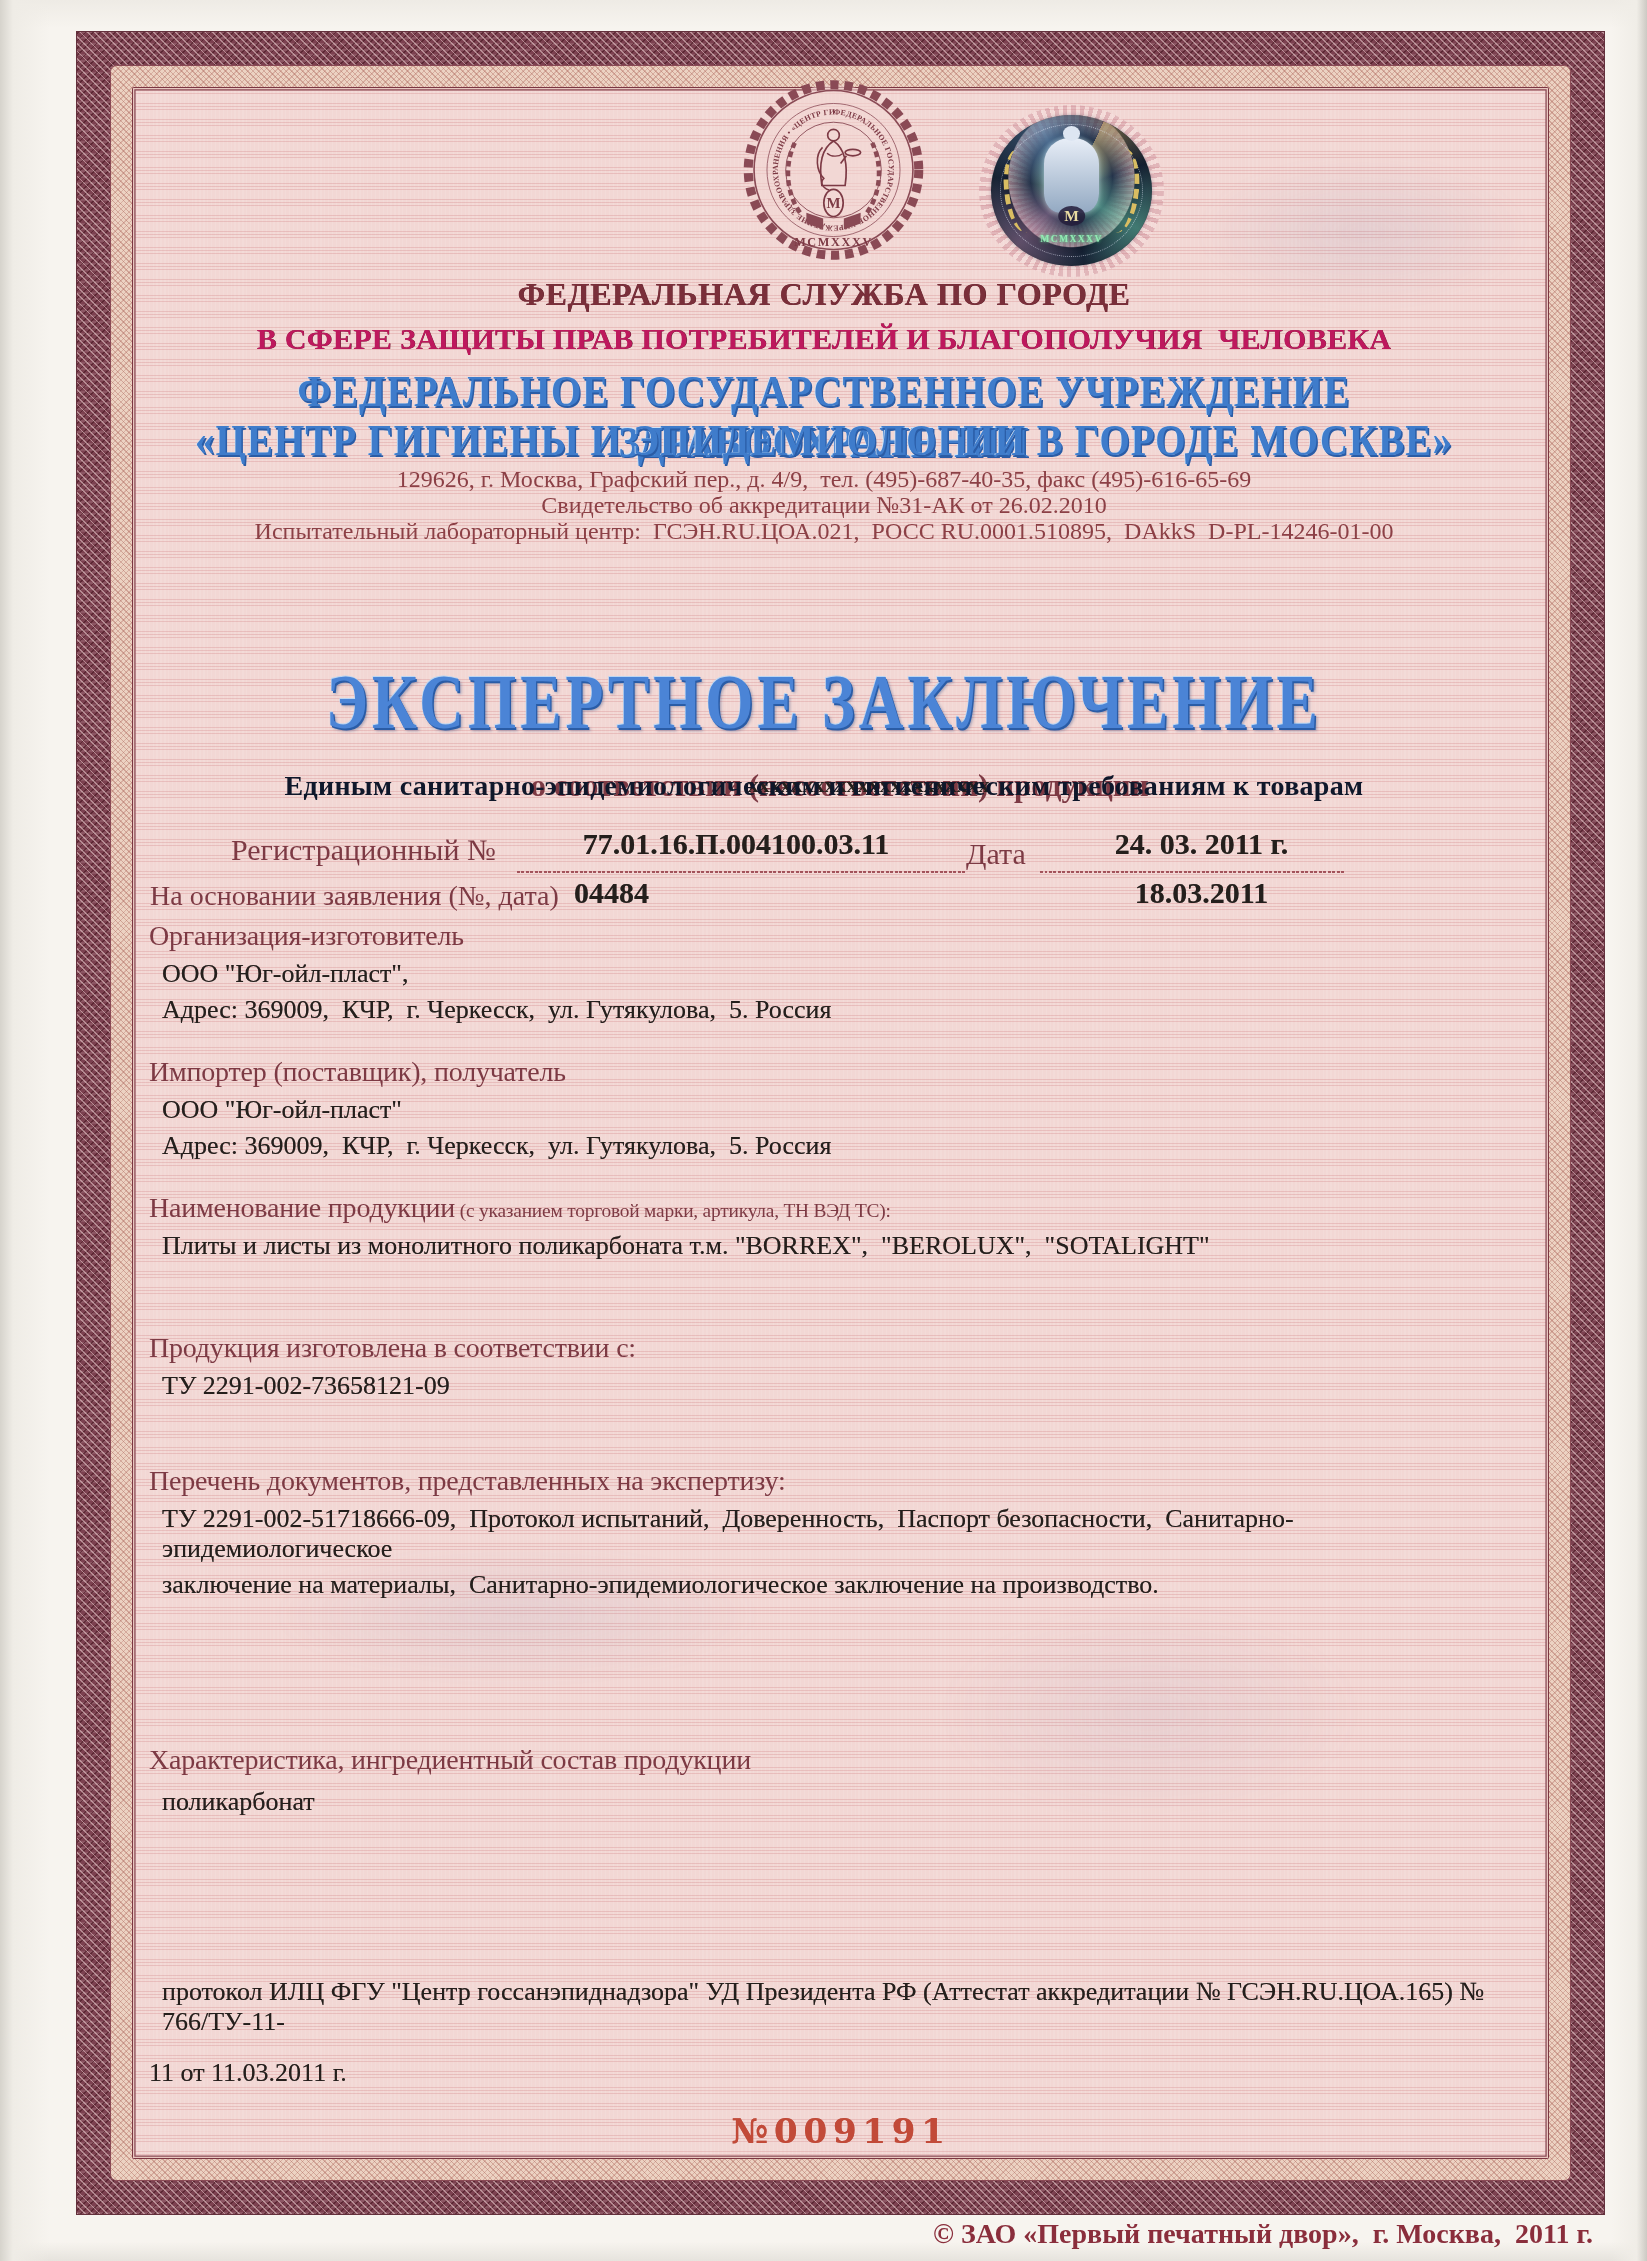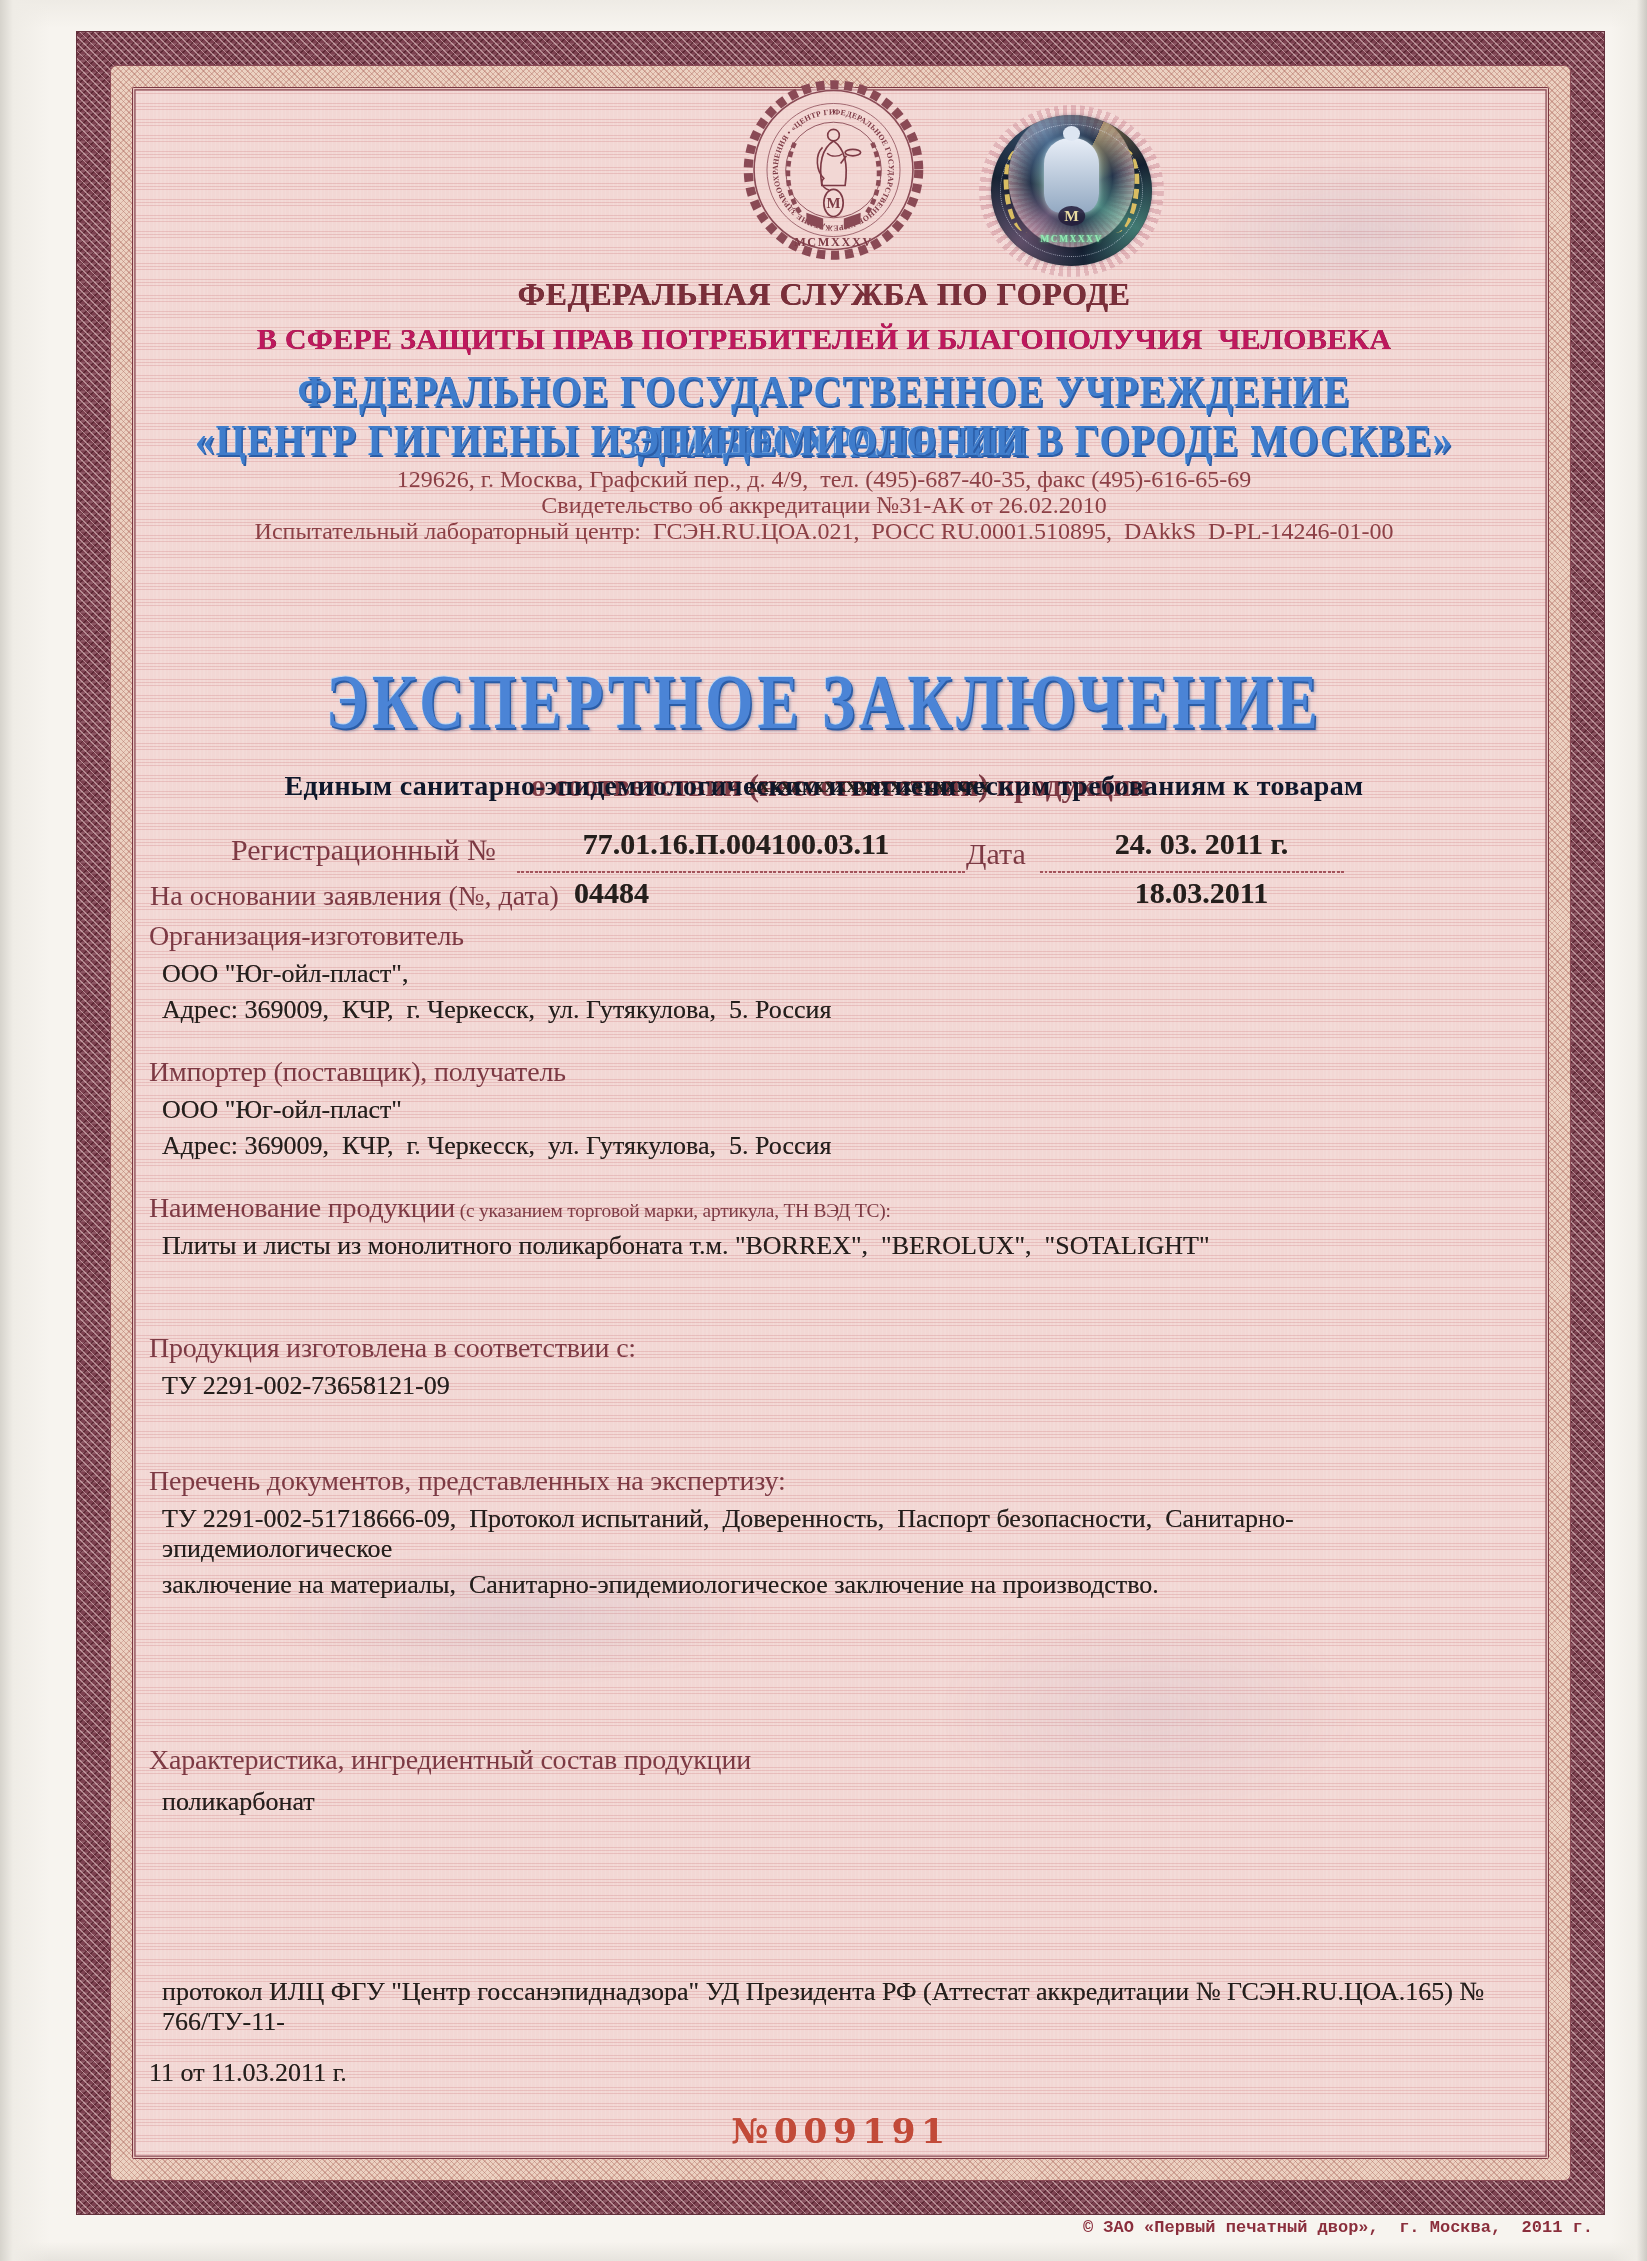--- a/index.html
+++ b/index.html
@@ -46,22 +46,22 @@
   .fld-value{font-size:30px;font-weight:bold;color:#241f1c;text-shadow:0 0 0.4px rgba(0,0,0,.5);text-align:center;}
   .microline{position:absolute;z-index:3;height:1.9px;background:
      repeating-linear-gradient(90deg,rgba(150,62,72,.85) 0 2.6px,rgba(150,62,72,0) 2.6px 4.5px);}
   .sec{position:absolute;left:149px;width:1358px;z-index:3;}
   .sec-label{font-size:28px;color:#7d3a44;letter-spacing:-0.2px;}
   .sec-label .small{font-size:19.4px;}
   .sec-line{font-size:26px;padding-left:13px;margin-top:6.5px;white-space:pre-wrap;}
   .serial{position:absolute;left:712px;top:2111px;width:258px;text-align:center;z-index:3;
      font-family:"DejaVu Serif",serif;font-size:34px;font-weight:bold;letter-spacing:5.8px;
      color:#c24a38;text-shadow:0 0 0.6px rgba(160,40,25,.6);}
-  .copyright{position:absolute;right:54px;top:2218px;z-index:3;font-family:Liberation Mono, monospace;
-     font-size:17px;font-weight:bold;color:#8a2e3c;white-space:pre-wrap;}
+  .copyright{position:absolute;right:54px;top:2218px;z-index:3;font-family:Liberation Serif, serif;
+     font-size:28px;font-weight:bold;color:#8a2e3c;white-space:pre-wrap;}
   
   .seal{position:absolute;left:725px;top:75px;width:217px;height:190px;z-index:4;}
   
   .holo-ring{position:absolute;left:979px;top:105px;width:185px;height:172px;border-radius:50%;z-index:3;
      background:repeating-conic-gradient(rgba(198,128,142,.38) 0 3deg,rgba(250,232,232,.22) 3deg 6deg);
      filter:blur(0.6px);}
   .holo{position:absolute;left:991px;top:115px;width:161px;height:151px;border-radius:50%;z-index:4;overflow:hidden;
      background:radial-gradient(ellipse at 50% 42%,#cfeede 0%,#83b09d 16%,#24334a 36%,#16213566 55%,#101a2b 56%,#26384f 76%,#0d1624 100%);
      box-shadow:inset 0 0 11.6px rgba(0,0,0,.6),0 0 3.9px rgba(60,60,90,.35);}
   .holo::before{content:"";position:absolute;inset:0;border-radius:50%;

